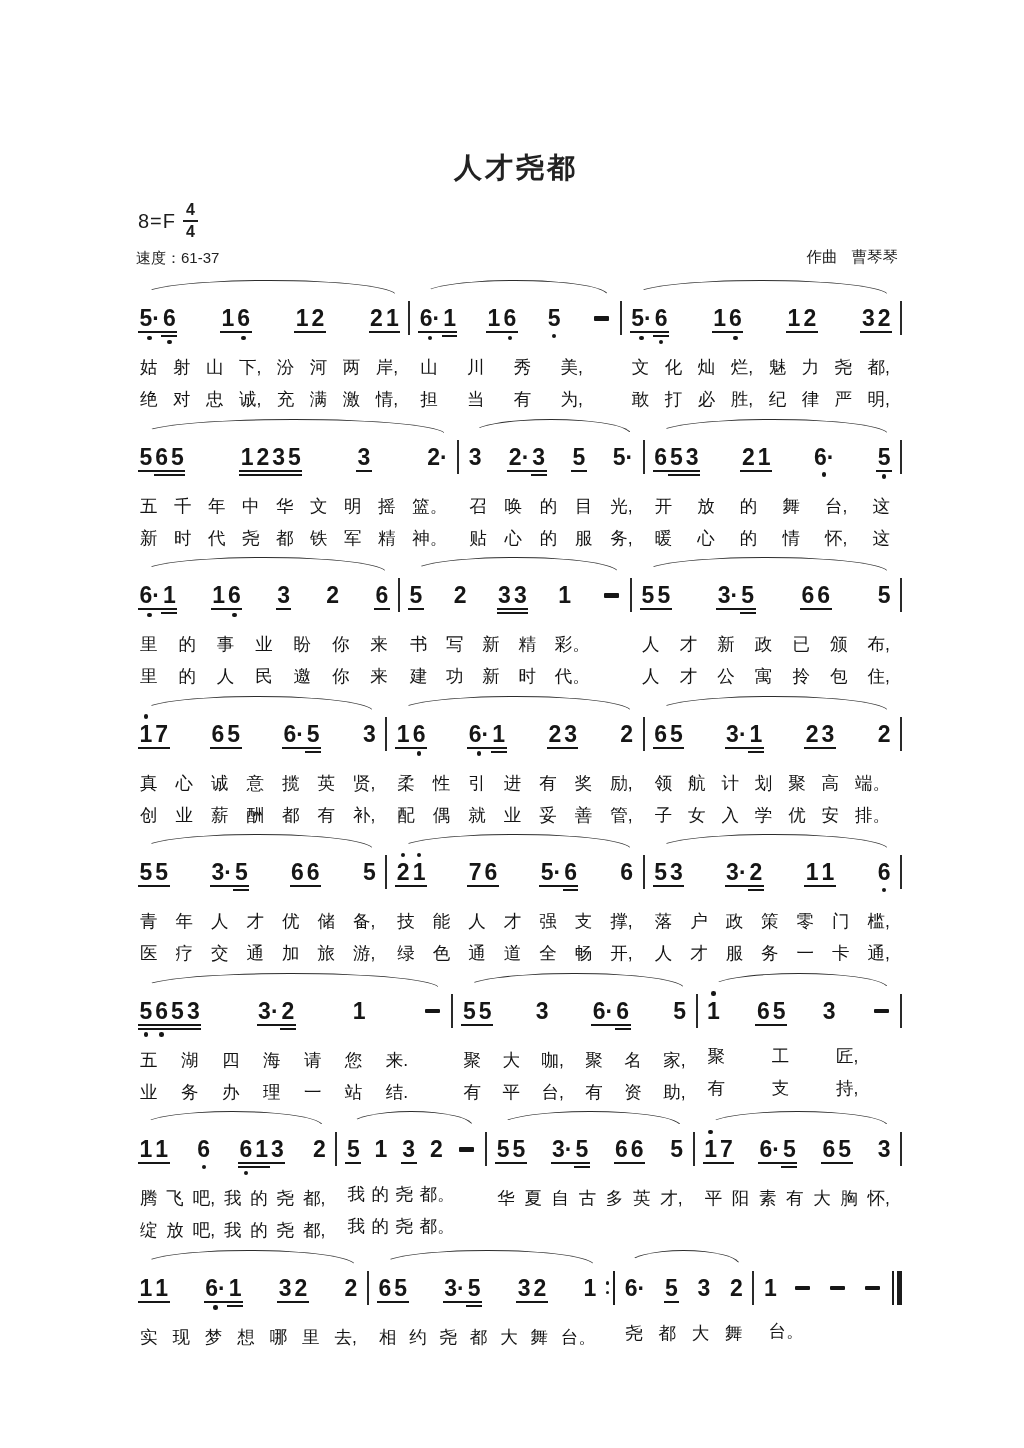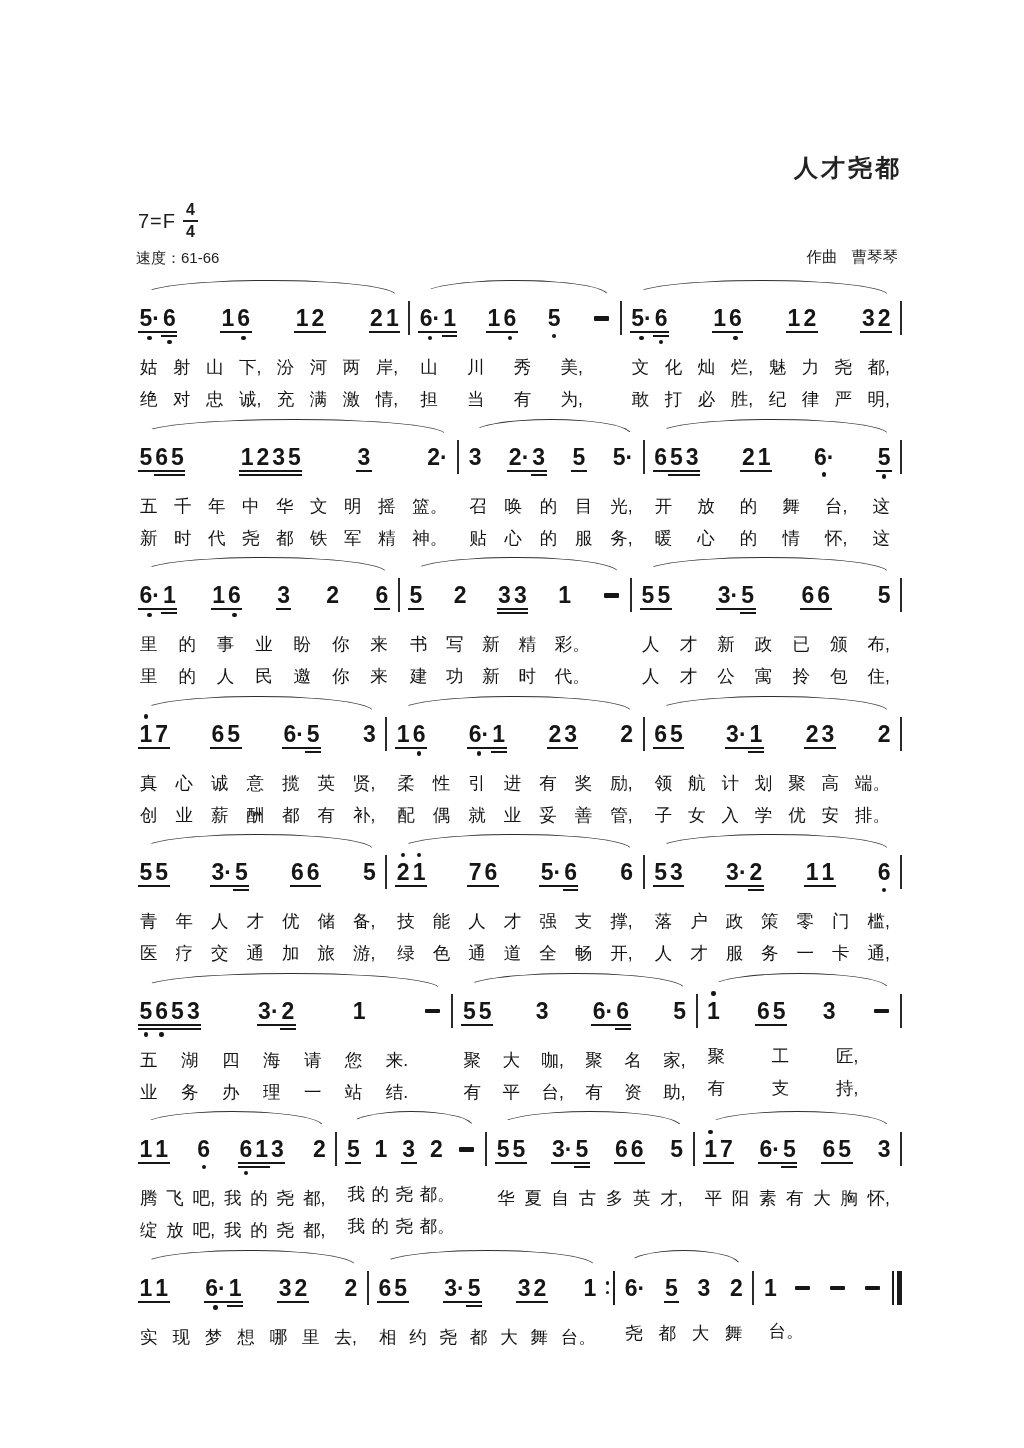--- a/index.html
+++ b/index.html
@@ -3,21 +3,21 @@
 <meta charset="utf-8">
 <style>
   html,body{margin:0;padding:0;background:#e8e8e8;}
   .sheet{
     width:1024px;height:1448px;background:#ffffff;margin:0 auto;
     font-family:"Liberation Sans","DejaVu Sans",sans-serif;color:#1c1c1c;
     position:relative;overflow:hidden;box-sizing:border-box;
   }
   .content{position:absolute;left:130px;top:146px;width:772px;}
   .title{
-    text-align:right;font-size:24px;font-weight:600;letter-spacing:3px;
+    text-align:center;font-size:28px;font-weight:600;letter-spacing:3px;
     color:#222;line-height:44px;
   }
   .keysig{display:flex;align-items:center;gap:7px;margin:8px 0 0 8px;height:46px;}
   .keysig .kp{font-size:20px;font-weight:500;letter-spacing:1px;color:#1d1d1d;}
   .frac{display:inline-flex;flex-direction:column;align-items:center;line-height:1;}
   .frac .ft{font-size:16px;font-weight:bold;border-bottom:2px solid #1d1d1d;padding:0 3px 2px;}
   .frac .fb{font-size:16px;font-weight:bold;padding-top:2px;}
   .meta{display:flex;justify-content:space-between;align-items:flex-end;margin-top:2px;height:22px;}
   .tempo{font-size:15px;color:#222;margin-left:6px;}
   .composer{font-size:15.5px;color:#1d1d1d;display:flex;gap:14px;margin-right:4px;text-align:right;}
@@ -60,29 +60,29 @@
   .bar-end .thick{width:5px;height:34px;background:#1c1c1c;}
 </style>
 </head>
 <body>
 
 <div class="sheet">
   <div class="content">
     <div class="title">人才尧都</div>
 
     <div class="keysig">
-      <span class="kp">7=F</span>
+      <span class="kp">8=F</span>
       <span class="frac">
         <span class="ft">4</span>
         <span class="fb">4</span>
       </span>
     </div>
 
     <div class="meta">
-      <span class="tempo">速度：61-66</span>
+      <span class="tempo">速度：61-37</span>
       <span class="composer">
         <span>作曲</span>
         <span>曹琴琴</span>
       </span>
     </div>
 
     <div id="systems">
         <div class="system">
           <div class="measure" style="flex-grow: 8; flex-basis: 0px;">
             <div class="arc"></div>

